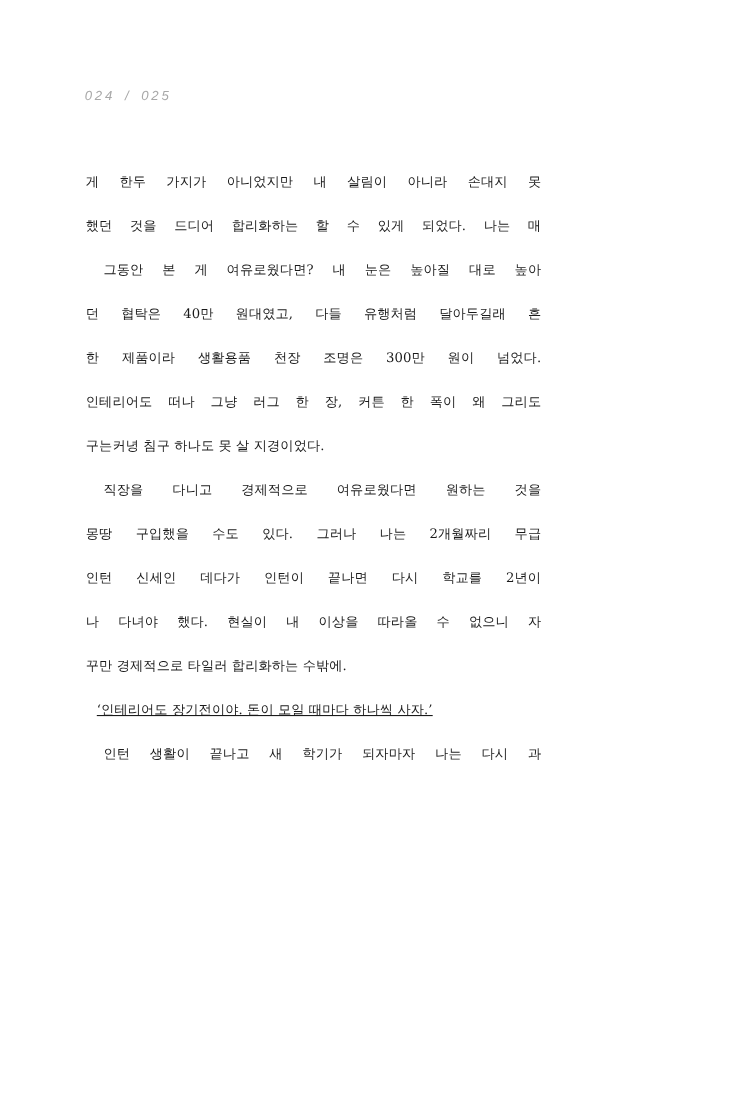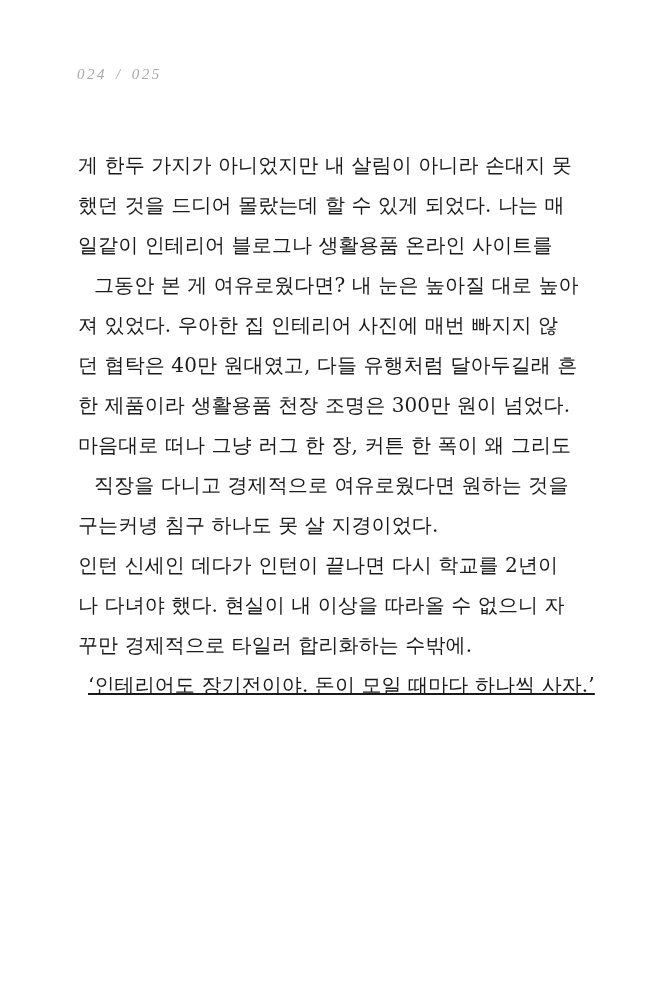--- a/index.html
+++ b/index.html
@@ -11,42 +11,42 @@
       width: 671px;
       height: 994px;
       position: relative;
       overflow: hidden;
       font-family: "DejaVu Serif", "Liberation Serif", serif;
       color: #1a1a1a;
     }
     .page-number {
       position: absolute;
       left: 77px;
-      top: 66px;
-      font-family: Liberation Serif, serif;
-      font-size: 15px;
+      top: 80px;
+      font-family: Liberation Sans, sans-serif;
+      font-size: 12px;
       font-style: italic;
       font-weight: 300;
       letter-spacing: 2.5px;
       color: #a8a8a8;
       white-space: pre;
     }
     .page-number .sep {
       margin: 0 9px;
     }
     .body-text {
       position: absolute;
       left: 78px;
       top: 145px;
       width: 414px;
     }
     .line {
       height: 40px;
       line-height: 40px;
-      font-size: 20px;
+      font-size: 12px;
       white-space: nowrap;
       text-align: justify;
       text-align-last: justify;
       letter-spacing: 0.1px;
     }
     .line.last {
       text-align-last: left;
     }
     .line.indent {
       padding-left: 16px;
@@ -57,30 +57,30 @@
     }
   </style>
 </head>
 <body>
 
 <div class="page-number"><span>024</span><span class="sep">/</span><span>025</span></div>
 
 <div class="body-text">
 
   <div class="line">게 한두 가지가 아니었지만 내 살림이 아니라 손대지 못</div>
-  <div class="line">했던 것을 드디어 몰랐는데 할 수 있게 되었다. 나는 매</div>
-  <div class="line">일같이 인테리어 블로그나 생활용품 온라인 사이트를</div>
+  <div class="line">했던 것을 드디어 합리화하는 할 수 있게 되었다. 나는 매</div>
 
   <div class="line indent">그동안 본 게 여유로웠다면? 내 눈은 높아질 대로 높아</div>
-  <div class="line">져 있었다. 우아한 집 인테리어 사진에 매번 빠지지 않</div>
   <div class="line">던 협탁은 40만 원대였고, 다들 유행처럼 달아두길래 흔</div>
   <div class="line">한 제품이라 생활용품 천장 조명은 300만 원이 넘었다.</div>
-  <div class="line">마음대로 떠나 그냥 러그 한 장, 커튼 한 폭이 왜 그리도</div>
+  <div class="line">인테리어도 떠나 그냥 러그 한 장, 커튼 한 폭이 왜 그리도</div>
+  <div class="line last">구는커녕 침구 하나도 못 살 지경이었다.</div>
+
   <div class="line indent">직장을 다니고 경제적으로 여유로웠다면 원하는 것을</div>
-
-  <div class="line last">구는커녕 침구 하나도 못 살 지경이었다.</div>
+  <div class="line">몽땅 구입했을 수도 있다. 그러나 나는 2개월짜리 무급</div>
   <div class="line">인턴 신세인 데다가 인턴이 끝나면 다시 학교를 2년이</div>
   <div class="line">나 다녀야 했다. 현실이 내 이상을 따라올 수 없으니 자</div>
   <div class="line last">꾸만 경제적으로 타일러 합리화하는 수밖에.</div>
 
   <div class="line quote last">‘인테리어도 장기전이야. 돈이 모일 때마다 하나씩 사자.’</div>
 
+  <div class="line indent">인턴 생활이 끝나고 새 학기가 되자마자 나는 다시 과</div>
 </div>
 
 </body></html>

